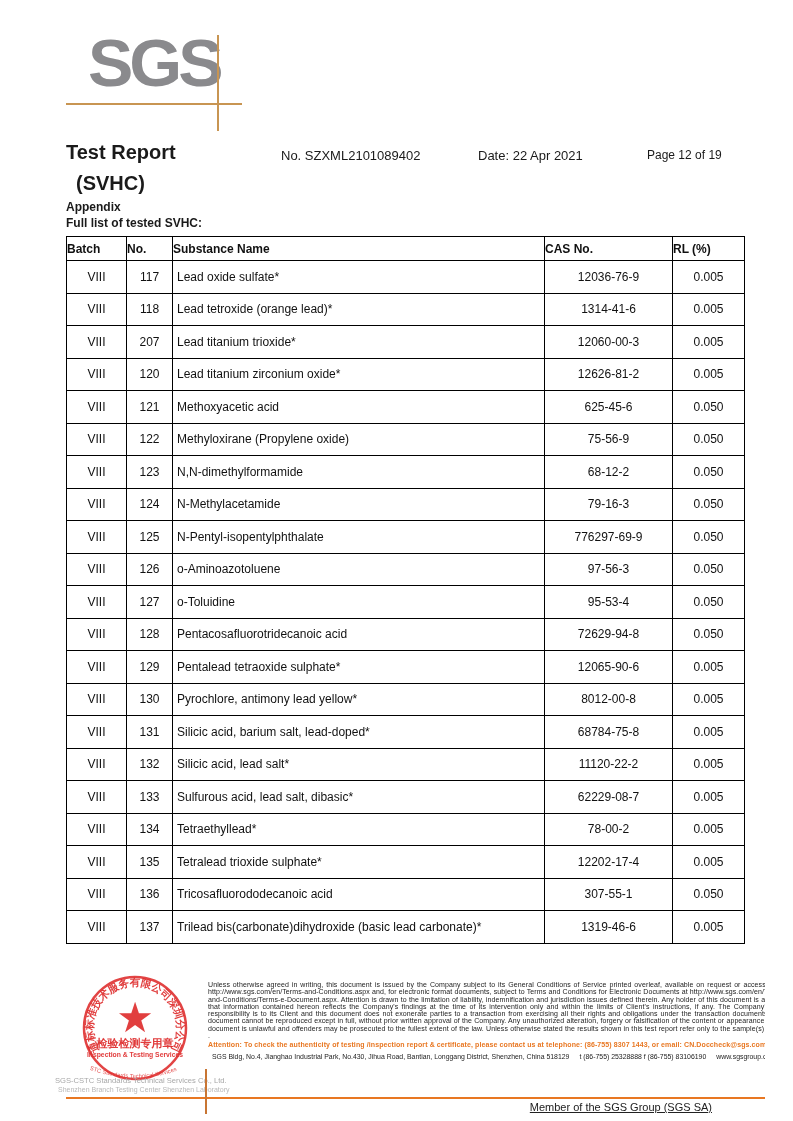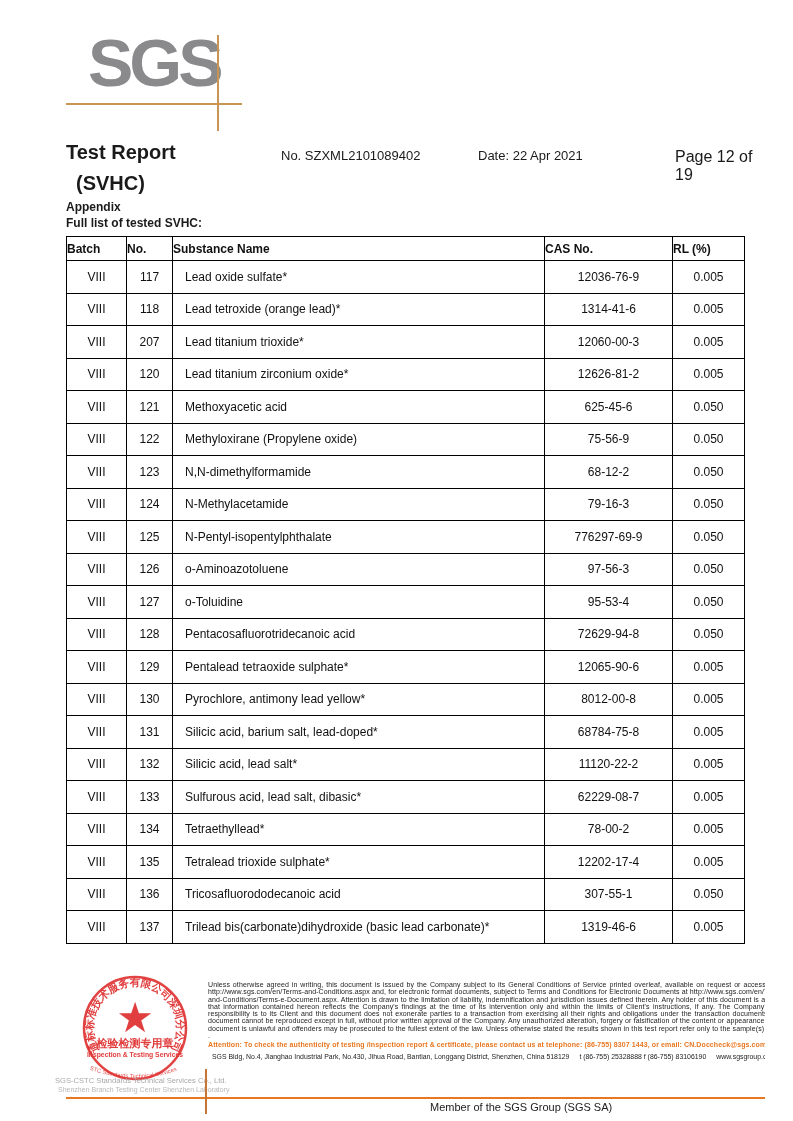--- a/index.html
+++ b/index.html
@@ -10,47 +10,47 @@
   
   .logo-text { position:absolute; left:88px; top:28px; font-size:68px; line-height:1; font-weight:bold;
                color:#8a8a8d; letter-spacing:-4px; transform:scaleY(0.98); }
   .logo-hline { position:absolute; left:66px; top:103px; width:176px; height:2px; background:#c89552; }
   .logo-vline { position:absolute; left:217px; top:35px; width:2px; height:96px; background:#c89552; }
 
   .title1 { position:absolute; left:66px; top:141px; font-size:20px; font-weight:bold; }
   .title2 { position:absolute; left:76px; top:172px; font-size:20px; font-weight:bold; }
   .report-no   { position:absolute; left:281px; top:148px; font-size:13px; }
   .report-date { position:absolute; left:478px; top:148px; font-size:13px; }
-  .report-page { position:absolute; left:675px; top:148px; font-size:16px; }
+  .report-page { position:absolute; left:647px; top:148px; font-size:12px; }
   .appendix    { position:absolute; left:66px; top:200px; font-size:12px; font-weight:bold; }
   .list-label  { position:absolute; left:66px; top:216px; font-size:12px; font-weight:bold; }
 
   
   table.svhc { position:absolute; left:66px; top:236px; width:678px; border-collapse:collapse; table-layout:fixed; }
   .svhc th, .svhc td { border:1px solid #000; font-size:12px; color:#111; }
   .svhc th { height:24px; font-weight:bold; text-align:left; }
   .svhc td { height:32.5px; text-align:center; }
-  .svhc td.sub { text-align:left; padding-left:12px; }
+  .svhc td.sub { text-align:left; padding-left:4px; }
 
   
   .stamp-svg { position:absolute; left:73px; top:974px; }
   .company-line1 { position:absolute; left:55px; top:1076px; font-size:7.6px; color:#a8a8a8; white-space:nowrap; }
   .company-line2 { position:absolute; left:58px; top:1086px; font-size:7px; color:#b8b8b8; white-space:nowrap; }
 
   .footer-text { position:absolute; left:208px; top:981px; width:578px; }
   .disclaimer { font-size:7px; line-height:1.04; text-align:justify; color:#222; letter-spacing:0.1px; }
   .attention  { margin-top:2px; font-size:7px; line-height:1.08; font-weight:bold; color:#e87722; letter-spacing:0.1px; }
   .addresses  { margin-top:3px; padding-left:4px; }
   .addr-row { display:flex; gap:10px; white-space:nowrap; font-size:6.9px; line-height:1.45; color:#222; align-items:baseline; }
   .addr-row.cn { font-size:8.5px; line-height:1.3; }
   .addr-row .contact { font-size:6.9px; }
 
   .footer-rule  { position:absolute; left:66px; top:1097px; width:722px; height:2px; background:#e87722; }
   .footer-vline { position:absolute; left:205px; top:1069px; width:2px; height:45px; background:#c87533; }
-  .member { position:absolute; left:430px; top:1101px; width:282px; text-align:left; font-size:11px; color:#222; }
+  .member { position:absolute; left:430px; top:1101px; width:282px; text-align:right; font-size:11px; color:#222;text-decoration:underline; }
 </style>
 </head>
 <body>
 
 <div class="page">
 
   <div class="logo-text">SGS</div>
   <div class="logo-hline"></div>
   <div class="logo-vline"></div>
 

